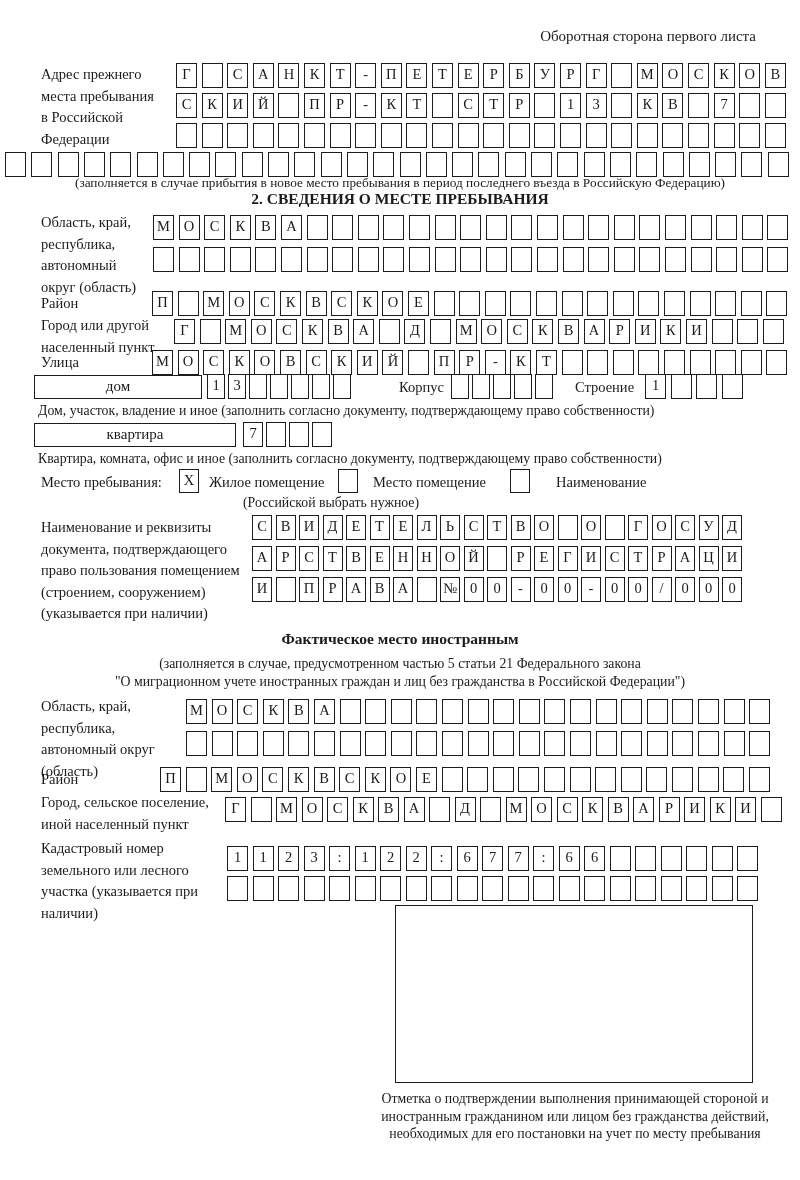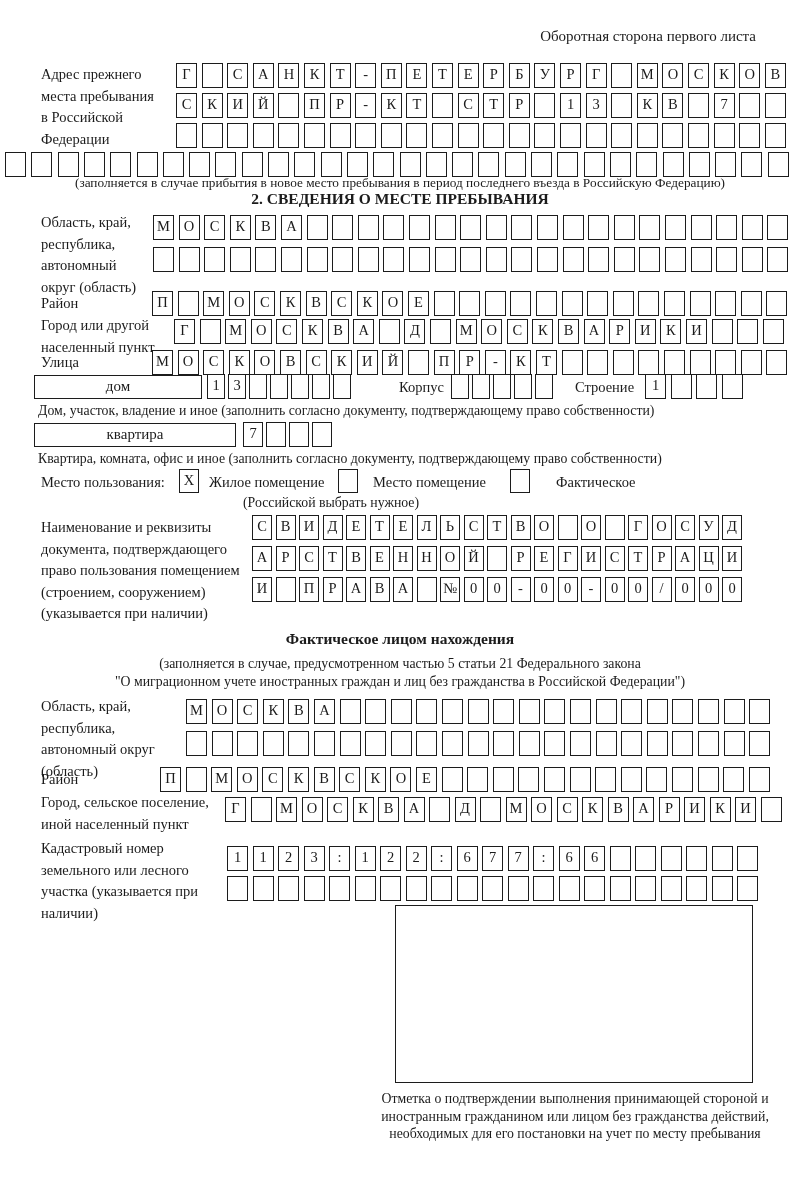--- a/index.html
+++ b/index.html
@@ -323,27 +323,27 @@
 
   <div class="abs cap" style="left:38px;top:402px;font-size:13.8px;">Дом, участок, владение и иное (заполнить согласно документу, подтверждающему право собственности)</div>
   <div class="boxrow" style="left:243px;top:422px;">
       <div class="cell" style="left: 0px; width: 20px;">7</div>
       <div class="cell" style="left: 23px; width: 20px;"></div>
       <div class="cell" style="left: 46px; width: 20px;"></div>
       <div class="cell" style="left: 69px; width: 20px;"></div>
     </div>
   <div class="abs cap" style="left:38px;top:450px;font-size:13.8px;">Квартира, комната, офис и иное (заполнить согласно документу, подтверждающему право собственности)</div>
 
-  <div class="abs lbl" style="left:41px;top:472px;">Место пользования:</div>
+  <div class="abs lbl" style="left:41px;top:472px;">Место пребывания:</div>
   <div class="abs chk" style="left:179px;top:469px;">X</div>
   <div class="abs lbl" style="left:209px;top:472px;">Жилое помещение</div>
   <div class="abs chk" style="left:338px;top:469px;"></div>
   <div class="abs lbl" style="left:373px;top:472px;">Место помещение</div>
   <div class="abs chk" style="left:510px;top:469px;"></div>
-  <div class="abs lbl" style="left:556px;top:472px;">Фактическое</div>
+  <div class="abs lbl" style="left:556px;top:472px;">Наименование</div>
   <div class="abs cap" style="left:243px;top:494px;font-size:13.8px;">(Российской выбрать нужное)</div>
 
   <div class="abs lbl" style="left:41px;top:517px;width:218px;">Наименование и реквизиты документа, подтверждающего право пользования помещением (строением, сооружением) (указывается при наличии)</div>
   <div class="boxrow" style="left:252px;top:515px;">
       <div class="cell" style="left: 0px; width: 20px;">С</div>
       <div class="cell" style="left: 23.5px; width: 20px;">В</div>
       <div class="cell" style="left: 47px; width: 20px;">И</div>
       <div class="cell" style="left: 70.5px; width: 20px;">Д</div>
       <div class="cell" style="left: 94px; width: 20px;">Е</div>
       <div class="cell" style="left: 117.5px; width: 20px;">Т</div>
@@ -403,21 +403,21 @@
       <div class="cell" style="left: 305.5px; width: 20px;">0</div>
       <div class="cell" style="left: 329px; width: 20px;">-</div>
       <div class="cell" style="left: 352.5px; width: 20px;">0</div>
       <div class="cell" style="left: 376px; width: 20px;">0</div>
       <div class="cell" style="left: 399.5px; width: 20px;">/</div>
       <div class="cell" style="left: 423px; width: 20px;">0</div>
       <div class="cell" style="left: 446.5px; width: 20px;">0</div>
       <div class="cell" style="left: 470px; width: 20px;">0</div>
     </div>
 
-  <div class="abs title" style="top:630px;">Фактическое лицом нахождения</div>
+  <div class="abs title" style="top:630px;">Фактическое место иностранным</div>
   <div class="abs cap centercap" style="top:655px;font-size:13.8px;">(заполняется в случае, предусмотренном частью 5 статьи 21 Федерального закона</div>
   <div class="abs cap centercap" style="top:673px;font-size:13.8px;">"О миграционном учете иностранных граждан и лиц без гражданства в Российской Федерации")</div>
 
   <div class="abs lbl" style="left:41px;top:696px;width:148px;">Область, край, республика, автономный округ (область)</div>
   <div class="boxrow" style="left:186px;top:699px;">
       <div class="cell" style="left: 0px; width: 21px;">М</div>
       <div class="cell" style="left: 25.6px; width: 21px;">О</div>
       <div class="cell" style="left: 51.2px; width: 21px;">С</div>
       <div class="cell" style="left: 76.8px; width: 21px;">К</div>
       <div class="cell" style="left: 102.4px; width: 21px;">В</div>

